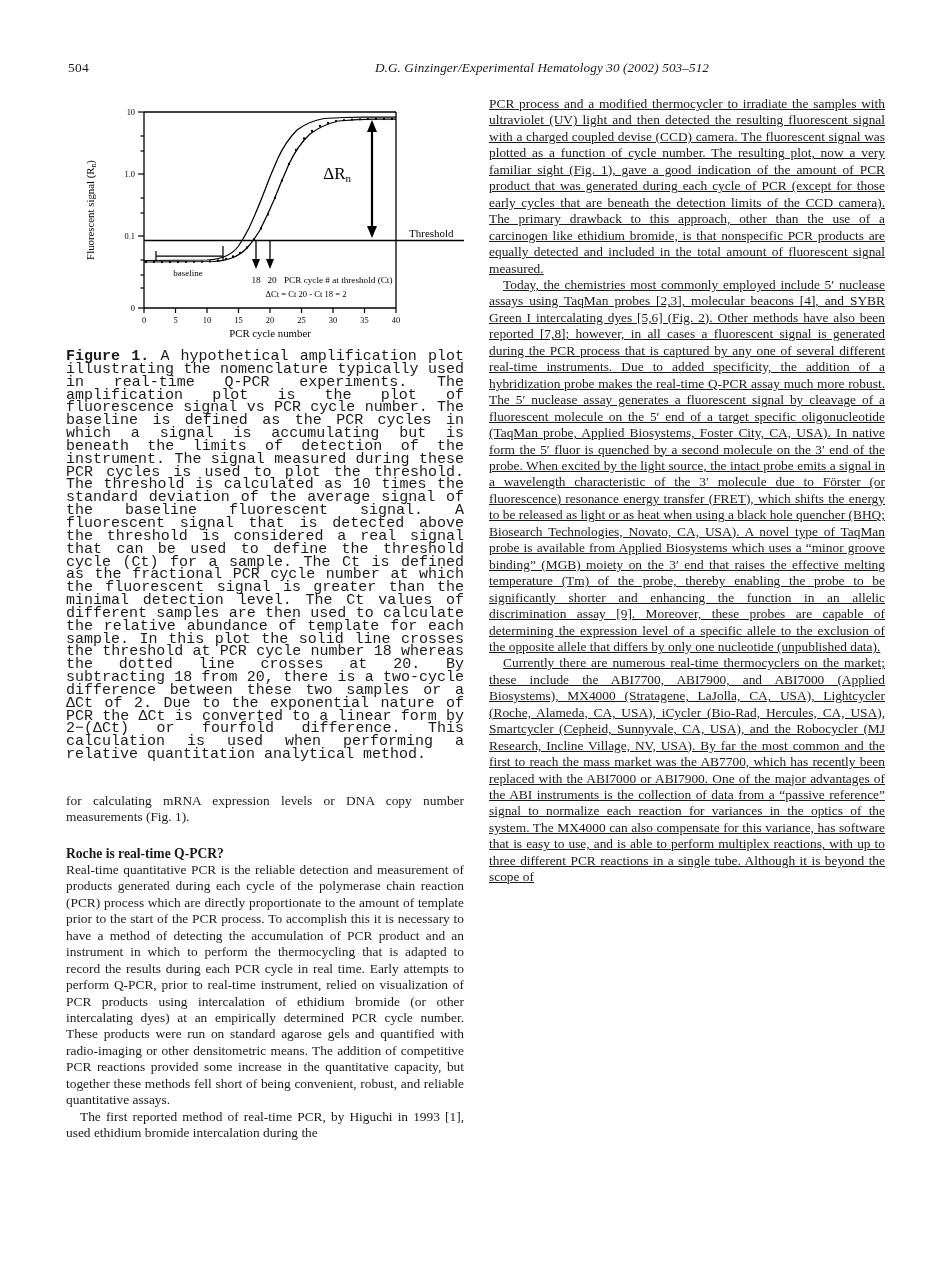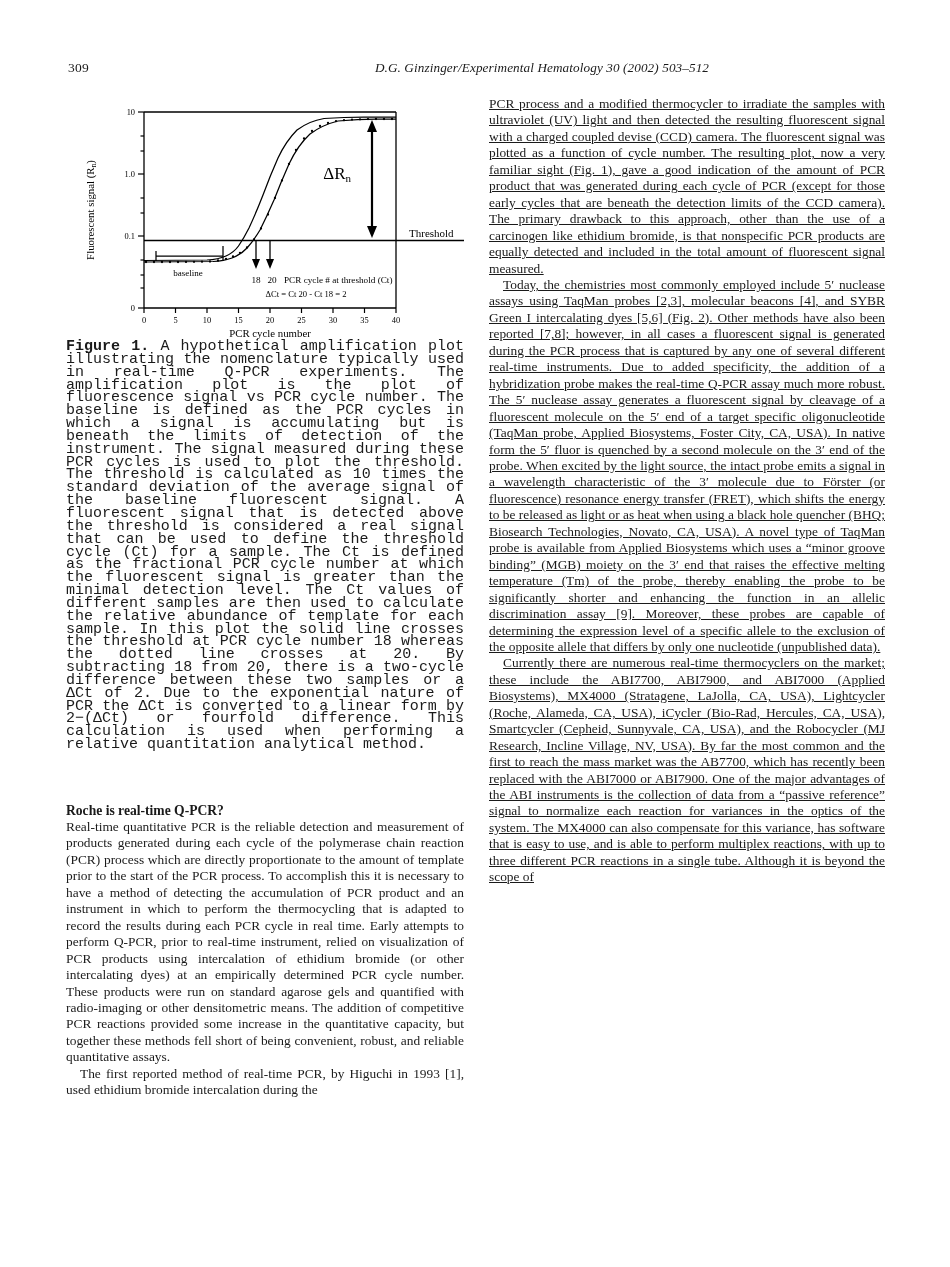--- a/index.html
+++ b/index.html
@@ -67,21 +67,21 @@
     hyphens: manual;
   }
   p.body + p.body { text-indent: 14px; }
   p.body.noindent { text-indent: 0; }
 
   
   .figure {
     position: relative;
     width: 398px;
     height: 245px;
-    margin-bottom: 0;
+    margin-bottom: 10px;
     text-align: right;
   }
   .figure svg { display: block; }
 
   .fig-caption {
     margin: 0;
     font-size: 15px;
     line-height: 12.85px;
     text-align: justify;
     font-family: Liberation Mono, monospace;
@@ -97,21 +97,21 @@
   }
   .gap-after-fig { height: 16px; }
   .gap-sm { height: 15px; }
 </style>
 </head>
 <body>
 
 <div class="page">
 
   <div class="running-head">
-    <span class="folio">309</span>
+    <span class="folio">504</span>
     <span class="head-cite">D.G. Ginzinger/Experimental Hematology 30 (2002) 503–512</span>
   </div>
 
   <div class="col col-left">
 
     <div class="figure">
       <svg width="398" height="245" viewBox="0 0 398 245">
 
         <g stroke="#000" fill="none" stroke-width="1.3">
           <line x1="78" y1="16" x2="330" y2="16"></line>
@@ -237,20 +237,21 @@
         <text x="218" y="187" font-family="Liberation Serif, serif" font-size="9.2" fill="#000">PCR cycle # at threshold (Ct)</text>
         <text x="240" y="201" font-family="Liberation Serif, serif" font-size="8.6" fill="#000" text-anchor="middle">ΔCt = Ct 20 - Ct 18 = 2</text>
       </svg>
     </div>
 
     <p class="fig-caption"><b>Figure 1.</b><span> A hypothetical amplification plot illustrating the nomenclature typically used in real-time Q-PCR experiments. The amplification plot is the plot of fluorescence signal vs PCR cycle number. The baseline is defined as the PCR cycles in which a signal is accumulating but is beneath the limits of detection of the instrument. The signal measured during these PCR cycles is used to plot the threshold. The threshold is calculated as 10 times the standard deviation of the average signal of the baseline fluorescent signal. A fluorescent signal that is detected above the threshold is considered a real signal that can be used to define the threshold cycle (Ct) for a sample. The Ct is defined as the fractional PCR cycle number at which the fluorescent signal is greater than the minimal detection level. The Ct values of different samples are then used to calculate the relative abundance of template for each sample. In this plot the solid line crosses the threshold at PCR cycle number 18 whereas the dotted line crosses at 20. By subtracting 18 from 20, there is a two-cycle difference between these two samples or a ΔCt of 2. Due to the exponential nature of PCR the ΔCt is converted to a linear form by 2−(ΔCt) or fourfold difference. This calculation is used when performing a relative quantitation analytical method.</span></p>
 
     <div class="gap-after-fig"></div>
     <div class="gap-sm"></div>
 
+    <p class="body noindent">for calculating mRNA expression levels or DNA copy number measurements (Fig. 1).</p>
 
     <h2 class="section-head">Roche is real-time Q-PCR?</h2>
 
     <p class="body noindent">Real-time quantitative PCR is the reliable detection and measurement of products generated during each cycle of the polymerase chain reaction (PCR) process which are directly proportionate to the amount of template prior to the start of the PCR process. To accomplish this it is necessary to have a method of detecting the accumulation of PCR product and an instrument in which to perform the thermocycling that is adapted to record the results during each PCR cycle in real time. Early attempts to perform Q-PCR, prior to real-time instrument, relied on visualization of PCR products using intercalation of ethidium bromide (or other intercalating dyes) at an empirically determined PCR cycle number. These products were run on standard agarose gels and quantified with radio-imaging or other densitometric means. The addition of competitive PCR reactions provided some increase in the quantitative capacity, but together these methods fell short of being convenient, robust, and reliable quantitative assays.</p>
     <p class="body">The first reported method of real-time PCR, by Higuchi in 1993 [1], used ethidium bromide intercalation during the</p>
   </div>
 
   <div class="col col-right">
     <p class="body noindent">PCR process and a modified thermocycler to irradiate the samples with ultraviolet (UV) light and then detected the resulting fluorescent signal with a charged coupled devise (CCD) camera. The fluorescent signal was plotted as a function of cycle number. The resulting plot, now a very familiar sight (Fig. 1), gave a good indication of the amount of PCR product that was generated during each cycle of PCR (except for those early cycles that are beneath the detection limits of the CCD camera). The primary drawback to this approach, other than the use of a carcinogen like ethidium bromide, is that nonspecific PCR products are equally detected and included in the total amount of fluorescent signal measured.</p>
     <p class="body">Today, the chemistries most commonly employed include 5′ nuclease assays using TaqMan probes [2,3], molecular beacons [4], and SYBR Green I intercalating dyes [5,6] (Fig. 2). Other methods have also been reported [7,8]; however, in all cases a fluorescent signal is generated during the PCR process that is captured by any one of several different real-time instruments. Due to added specificity, the addition of a hybridization probe makes the real-time Q-PCR assay much more robust. The 5′ nuclease assay generates a fluorescent signal by cleavage of a fluorescent molecule on the 5′ end of a target specific oligonucleotide (TaqMan probe, Applied Biosystems, Foster City, CA, USA). In native form the 5′ fluor is quenched by a second molecule on the 3′ end of the probe. When excited by the light source, the intact probe emits a signal in a wavelength characteristic of the 3′ molecule due to Förster (or fluorescence) resonance energy transfer (FRET), which shifts the energy to be released as light or as heat when using a black hole quencher (BHQ; Biosearch Technologies, Novato, CA, USA). A novel type of TaqMan probe is available from Applied Biosystems which uses a “minor groove binding” (MGB) moiety on the 3′ end that raises the effective melting temperature (Tm) of the probe, thereby enabling the probe to be significantly shorter and enhancing the function in an allelic discrimination assay [9]. Moreover, these probes are capable of determining the expression level of a specific allele to the exclusion of the opposite allele that differs by only one nucleotide (unpublished data).</p>

